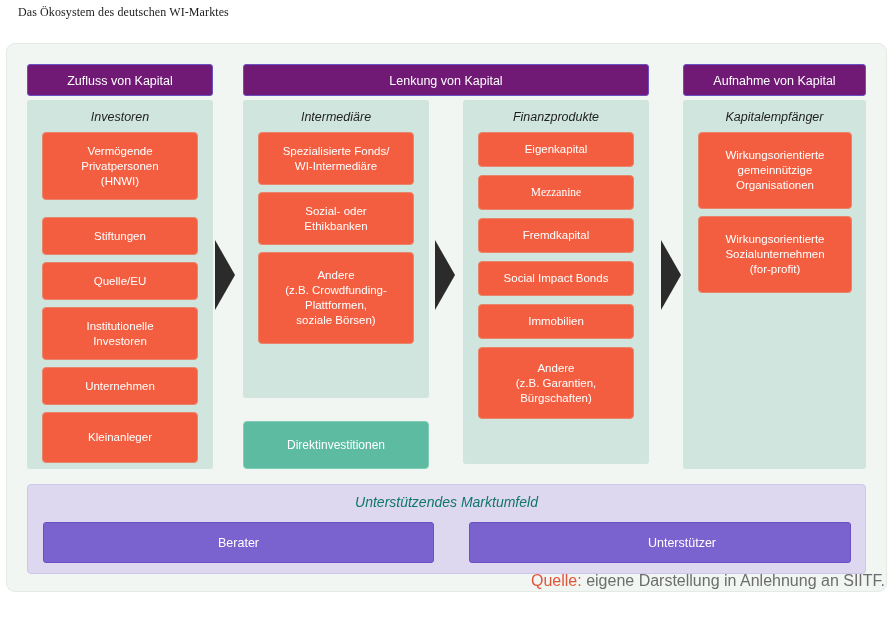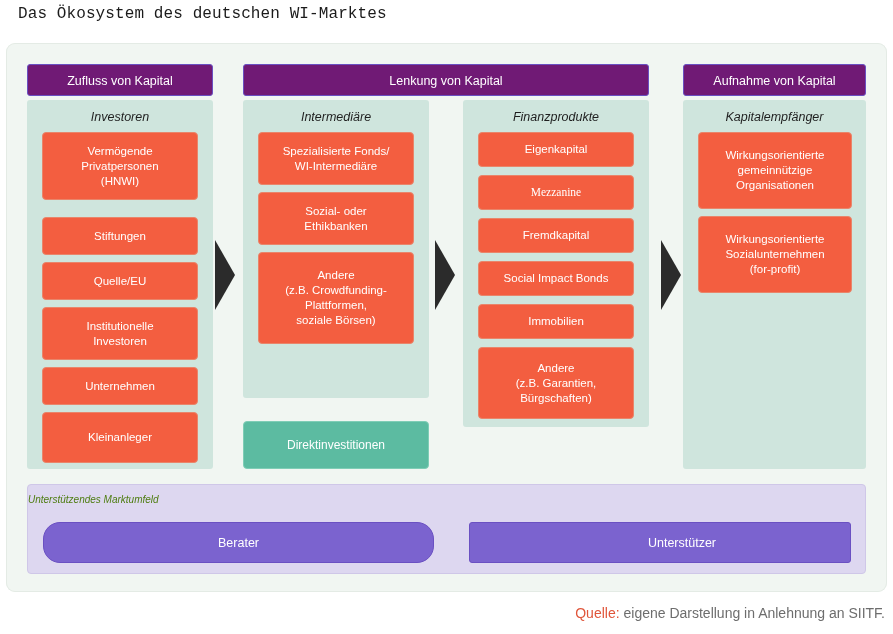--- a/index.html
+++ b/index.html
@@ -12,22 +12,22 @@
     height: 634px;
     position: relative;
     font-family: "Liberation Sans", sans-serif;
     overflow: hidden;
   }
 
   #page-title {
     position: absolute;
     left: 18px;
     top: 5px;
-    font-family: Liberation Mono, monospace;
-    font-size: 16px;
+    font-family: Liberation Serif, serif;
+    font-size: 12px;
     color: #1b1b1b;
     letter-spacing: 0.1px;
     white-space: nowrap;
   }
 
   
   #diagram-panel {
     position: absolute;
     left: 6px;
     top: 43px;
@@ -59,21 +59,21 @@
 
   
   .group-col {
     position: absolute;
     background: #cfe5dd;
     border-radius: 3px;
     box-sizing: border-box;
   }
   #group-col-investoren      { left: 21px;  top: 57px; width: 186px; height: 369px; }
   #group-col-intermediaere   { left: 237px; top: 57px; width: 186px; height: 298px; }
-  #group-col-finanzprodukte  { left: 457px; top: 57px; width: 186px; height: 327px; }
+  #group-col-finanzprodukte  { left: 457px; top: 57px; width: 186px; height: 364px; }
   #group-col-kapitalempf     { left: 677px; top: 57px; width: 183px; height: 369px; }
 
   .group-title {
     position: absolute;
     left: 0;
     right: 0;
     top: 10px;
     text-align: center;
     font-size: 12.5px;
     font-style: italic;
@@ -140,49 +140,49 @@
     background: #ddd7f0;
     border: 1px solid #cfc7e8;
     border-radius: 4px;
     box-sizing: border-box;
   }
   #support-title {
     position: absolute;
     left: 0;
     right: 0;
     top: 9px;
-    text-align: left;
-    font-size: 10px;
+    text-align: center;
+    font-size: 14px;
     font-style: italic;
-    color: #4d7c0f;
+    color: #0f766e;
     white-space: nowrap;
   }
   .support-box {
     position: absolute;
     top: 37px;
     height: 41px;
     background: #7b63cf;
     border: 1px solid #6a50c2;
     border-radius: 3px;
     color: #ffffff;
     font-size: 12.5px;
     display: flex;
     align-items: center;
     justify-content: center;
     box-sizing: border-box;
   }
-  #support-box-berater     { left: 15px;  width: 391px; border-radius: 17px; }
+  #support-box-berater     { left: 15px;  width: 391px; }
   #support-box-unterstuetzer { left: 441px; width: 382px; padding-left: 44px; }
 
   
   #source-note {
     position: absolute;
     right: 8px;
-    top: 605px;
-    font-size: 14px;
+    top: 572px;
+    font-size: 16px;
     color: #6d6d6d;
     white-space: nowrap;
   }
   #source-note-label { color: #e0553a; }
 </style>
 </head>
 <body>
 
 <div id="page-title">Das Ökosystem des deutschen WI-Marktes</div>
 

